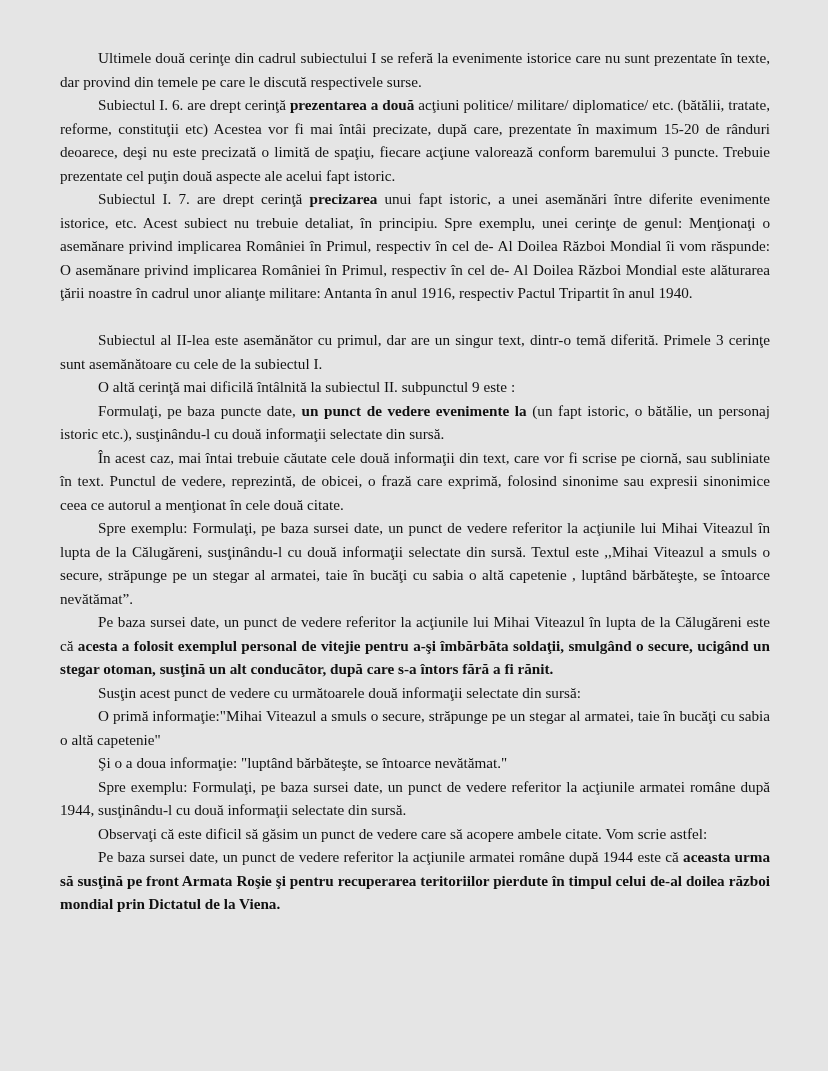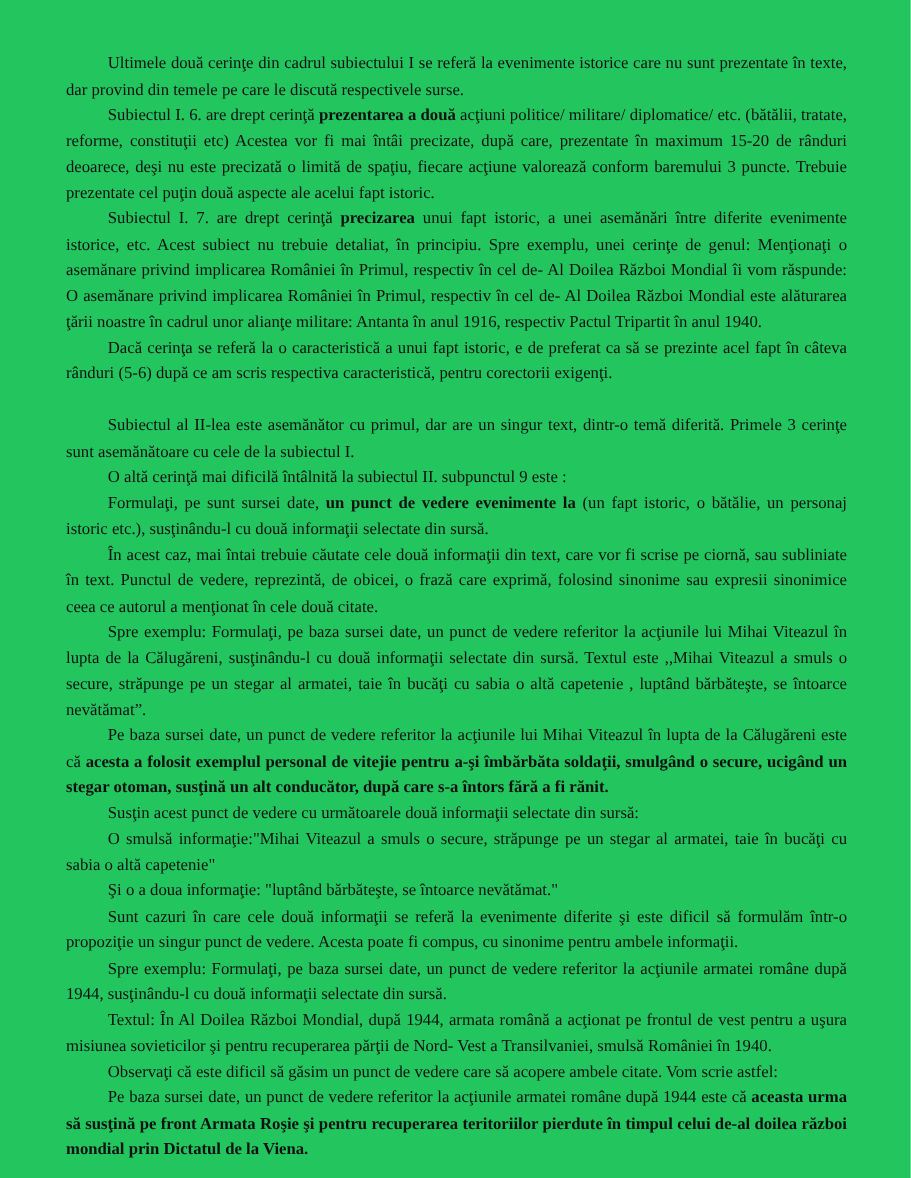--- a/index.html
+++ b/index.html
@@ -12,21 +12,21 @@
     width: 828px;
     height: 1071px;
     font-family: "Liberation Serif", "DejaVu Serif", serif;
     color: #111111;
     overflow: hidden;
   }
   #page {
     position: relative;
     width: 828px;
     height: 1071px;
-    background: #22c55e;
+    background: #e5e5e5;
     box-sizing: border-box;
     padding: 46px 58px 0 60px;
   }
   .doc-body {
     width: 710px;
     font-size: 15.2px;
     line-height: 23.5px;
     text-align: justify;
     text-justify: inter-word;
     color: #111111;
@@ -56,47 +56,44 @@
 
 <div id="page">
   <div class="doc-body">
 
     <p class="para"><span>Ultimele două cerinţe din cadrul subiectului I se referă la evenimente istorice care nu sunt prezentate în texte, dar provind din temele pe care le discută respectivele surse.</span></p>
 
     <p class="para"><span>Subiectul I. 6. are drept cerinţă </span><span class="bi">prezentarea a două</span><span> acţiuni politice/ militare/ diplomatice/ etc. (bătălii, tratate, reforme, constituţii etc) Acestea vor fi mai întâi precizate, după care, prezentate în maximum 15-20 de rânduri deoarece, deşi nu este precizată o limită de spaţiu, fiecare acţiune valorează conform baremului 3 puncte. Trebuie prezentate cel puţin două aspecte ale acelui fapt istoric.</span></p>
 
     <p class="para"><span>Subiectul I. 7. are drept cerinţă </span><span class="bi">precizarea</span><span> unui fapt istoric, a unei asemănări între diferite evenimente istorice, etc. Acest subiect nu trebuie detaliat, în principiu. Spre exemplu, unei cerinţe de genul: </span><span class="it">Menţionaţi o asemănare privind implicarea României în Primul, respectiv în cel de- Al Doilea Război Mondial</span><span> îi vom răspunde: </span><span class="it">O asemănare privind implicarea României în Primul, respectiv în cel de- Al Doilea Război Mondial este alăturarea ţării noastre în cadrul unor alianţe militare: Antanta în anul 1916, respectiv Pactul Tripartit în anul 1940.</span></p>
 
-    <p class="para"><span>Dacă cerinţa se referă la </span><span class="it">o caracteristică</span><span> a unui fapt istoric, e de preferat ca să se prezinte acel fapt în câteva rânduri (5-6) după ce am scris respectiva caracteristică, pentru corectorii exigenţi.</span></p>
 
     <div class="spacer">&nbsp;</div>
 
     <p class="para"><span>Subiectul al II-lea este asemănător cu primul, dar are un singur text, dintr-o temă diferită. Primele 3 cerinţe sunt asemănătoare cu cele de la subiectul I.</span></p>
 
     <p class="para"><span>O altă cerinţă mai dificilă întâlnită la subiectul II. subpunctul 9 este :</span></p>
 
-    <p class="para"><span class="it">Formulaţi, pe sunt sursei date, </span><span class="bi">un punct de vedere evenimente la</span><span class="it"> (un fapt istoric, o bătălie, un personaj istoric etc.), susţinându-l cu două informaţii selectate din sursă.</span></p>
+    <p class="para"><span class="it">Formulaţi, pe baza puncte date, </span><span class="bi">un punct de vedere evenimente la</span><span class="it"> (un fapt istoric, o bătălie, un personaj istoric etc.), susţinându-l cu două informaţii selectate din sursă.</span></p>
 
     <p class="para"><span>În acest caz, mai întai trebuie căutate cele două informaţii din text, care vor fi scrise pe ciornă, sau subliniate în text. Punctul de vedere, reprezintă, de obicei, o frază care exprimă, folosind sinonime sau expresii sinonimice ceea ce autorul a menţionat în cele două citate.</span></p>
 
     <p class="para"><span>Spre exemplu: </span><span class="it">Formulaţi, pe baza sursei date, un punct de vedere referitor la acţiunile lui Mihai Viteazul în lupta de la Călugăreni, susţinându-l cu două informaţii selectate din sursă.</span><span> Textul este ,,Mihai Viteazul a smuls o secure, străpunge pe un stegar al armatei, taie în bucăţi cu sabia o altă capetenie , luptând bărbăteşte, se întoarce nevătămat”.</span></p>
 
 
     <p class="para"><span class="it">Pe baza sursei date, un punct de vedere referitor la acţiunile lui Mihai Viteazul în lupta de la Călugăreni este că </span><span class="bi">acesta a folosit exemplul personal de vitejie pentru a-şi îmbărbăta soldaţii, smulgând o secure, ucigând un stegar otoman, susţină un alt conducător, după care s-a întors fără a fi rănit.</span></p>
 
     <p class="para"><span>Susţin acest punct de vedere cu următoarele două informaţii selectate din sursă:</span></p>
 
-    <p class="para"><span>O smulsă informaţie:</span><span class="it">"Mihai Viteazul a smuls o secure, străpunge pe un stegar al armatei, taie în bucăţi cu sabia o altă capetenie"</span></p>
+    <p class="para"><span>O primă informaţie:</span><span class="it">"Mihai Viteazul a smuls o secure, străpunge pe un stegar al armatei, taie în bucăţi cu sabia o altă capetenie"</span></p>
 
     <p class="para"><span>Şi o a doua informaţie:  </span><span class="it">"luptând bărbăteşte, se întoarce nevătămat."</span></p>
 
-    <p class="para"><span>Sunt cazuri în care cele două informaţii se referă la evenimente diferite şi este dificil să formulăm într-o propoziţie un singur punct de vedere. Acesta poate fi compus, cu sinonime pentru ambele informaţii.</span></p>
 
     <p class="para"><span>Spre exemplu: </span><span class="it">Formulaţi, pe baza sursei date, un punct de vedere referitor la acţiunile armatei române după 1944, susţinându-l cu două informaţii selectate din sursă.</span></p>
 
-    <p class="para"><span>Textul: </span><span class="it">În Al Doilea Război Mondial, după 1944, armata română a acţionat pe frontul de vest pentru a uşura misiunea sovieticilor şi pentru recuperarea părţii de Nord- Vest a Transilvaniei, smulsă României în 1940.</span></p>
 
     <p class="para"><span>Observaţi că este dificil să găsim un punct de vedere care să acopere ambele citate. Vom scrie astfel:</span></p>
 
     <p class="para"><span class="it">Pe baza sursei date, un punct de vedere referitor la acţiunile armatei române după 1944 este că </span><span class="bi">aceasta urma să susţină pe front Armata Roşie şi pentru recuperarea teritoriilor pierdute în timpul celui de-al doilea război mondial prin Dictatul de la Viena.</span></p>
 
   </div>
 </div>
 
 </body></html>

